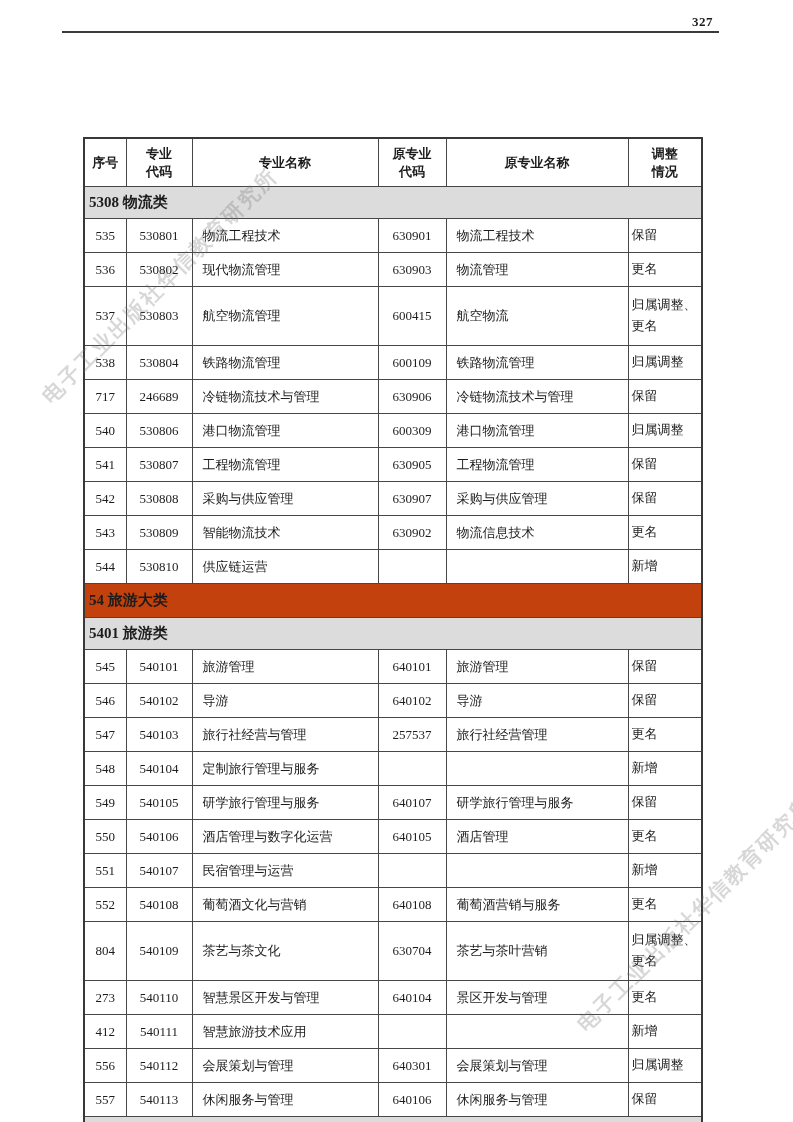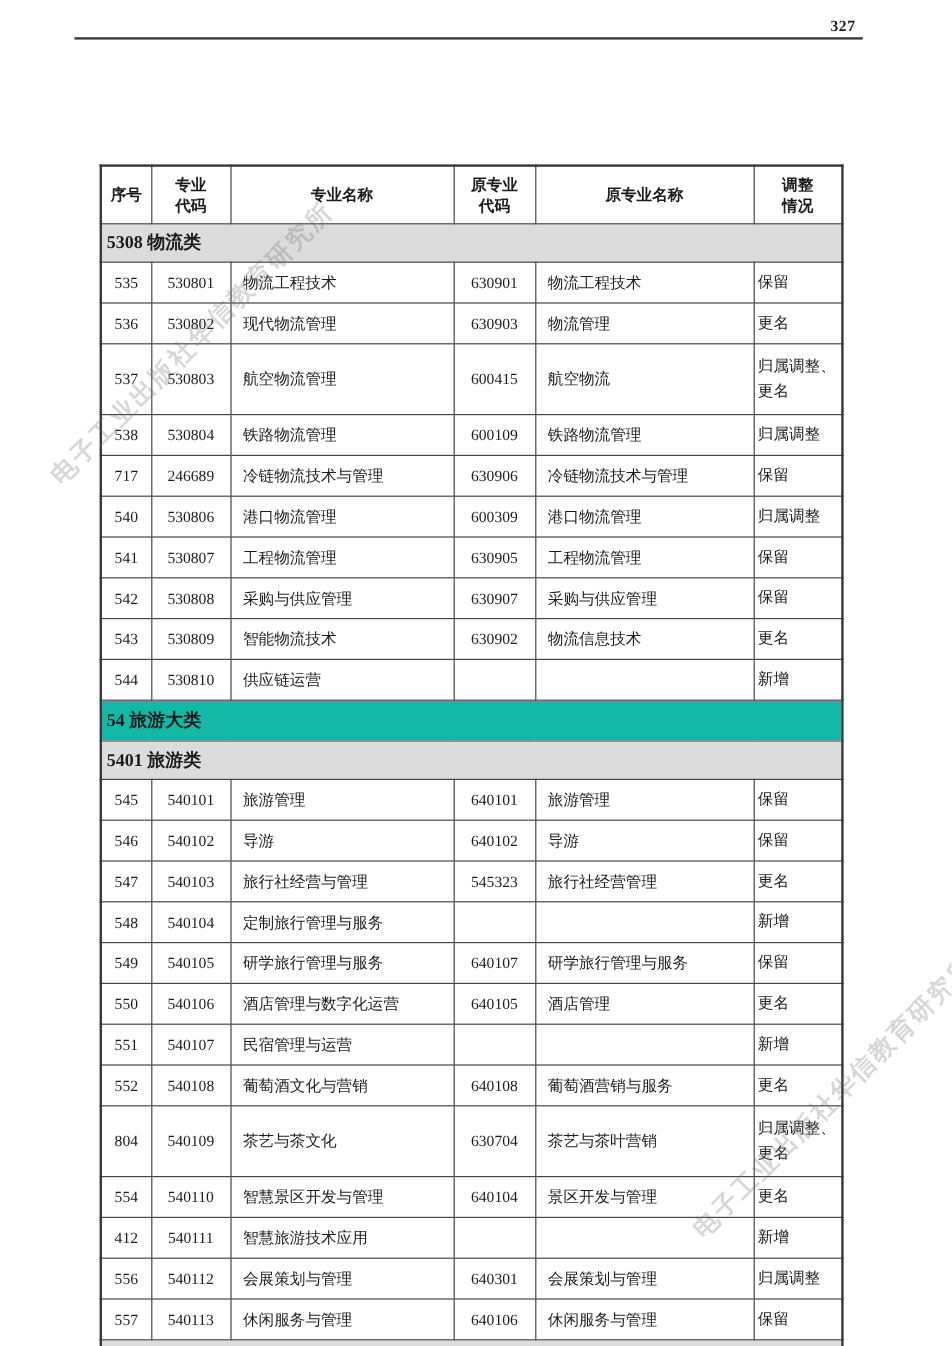--- a/index.html
+++ b/index.html
@@ -54,21 +54,21 @@
   td.c-left { text-align: left; padding-left: 10px; }
   td.status-cell { text-align: left; line-height: 1.6; padding: 2px 3px; }
   tr.section td, tr.category td {
     font-weight: bold;
     font-size: 15px;
     text-align: left;
     padding-left: 4px;
     height: 29px;
   }
   tr.section td { background: #dcdcdc; }
-  tr.category td { background: #14b8a6; height: 31px; }
+  tr.category td { background: #c2410c; height: 31px; }
   tr.section.last td { height: 33px; }
   .watermark {
     position: absolute;
     transform: rotate(-45deg);
     transform-origin: center;
     font-size: 21px;
     letter-spacing: 2px;
     color: rgba(110, 110, 110, 0.28);
     white-space: nowrap;
     pointer-events: none;
@@ -209,21 +209,21 @@
         <td class="c-center">540102</td>
         <td class="c-left">导游</td>
         <td class="c-center">640102</td>
         <td class="c-left">导游</td>
         <td class="status-cell">保留</td>
       </tr>
       <tr class="data">
         <td class="c-center">547</td>
         <td class="c-center">540103</td>
         <td class="c-left">旅行社经营与管理</td>
-        <td class="c-center">545323</td>
+        <td class="c-center">257537</td>
         <td class="c-left">旅行社经营管理</td>
         <td class="status-cell">更名</td>
       </tr>
       <tr class="data">
         <td class="c-center">548</td>
         <td class="c-center">540104</td>
         <td class="c-left">定制旅行管理与服务</td>
         <td class="c-center"></td>
         <td class="c-left"></td>
         <td class="status-cell">新增</td>
@@ -262,21 +262,21 @@
       </tr>
       <tr class="data tall">
         <td class="c-center">804</td>
         <td class="c-center">540109</td>
         <td class="c-left">茶艺与茶文化</td>
         <td class="c-center">630704</td>
         <td class="c-left">茶艺与茶叶营销</td>
         <td class="status-cell">归属调整、更名</td>
       </tr>
       <tr class="data">
-        <td class="c-center">554</td>
+        <td class="c-center">273</td>
         <td class="c-center">540110</td>
         <td class="c-left">智慧景区开发与管理</td>
         <td class="c-center">640104</td>
         <td class="c-left">景区开发与管理</td>
         <td class="status-cell">更名</td>
       </tr>
       <tr class="data">
         <td class="c-center">412</td>
         <td class="c-center">540111</td>
         <td class="c-left">智慧旅游技术应用</td>

